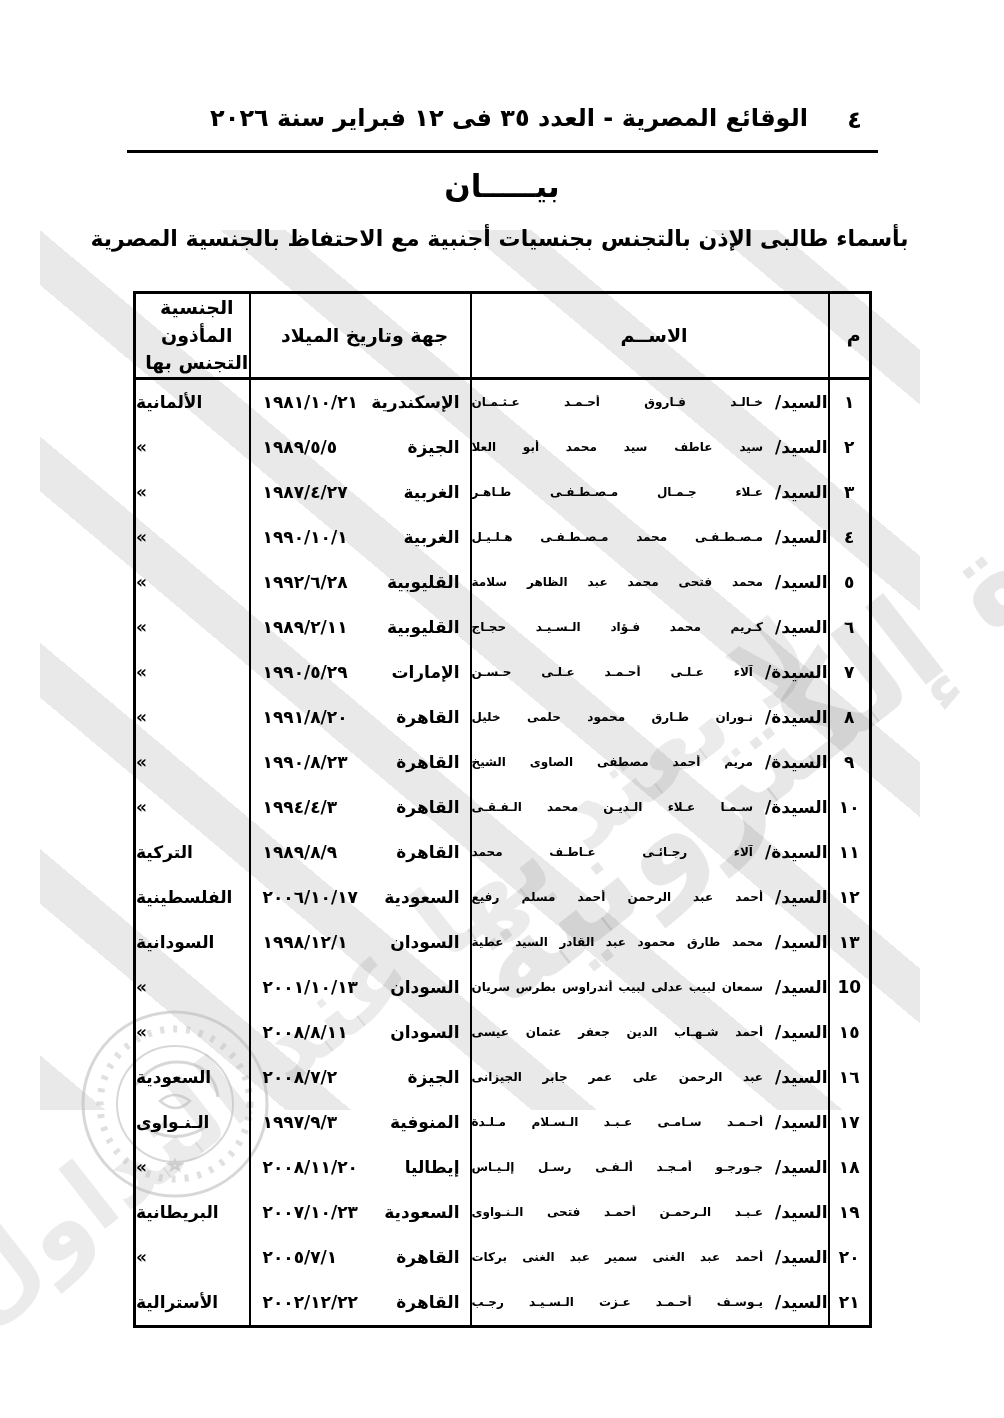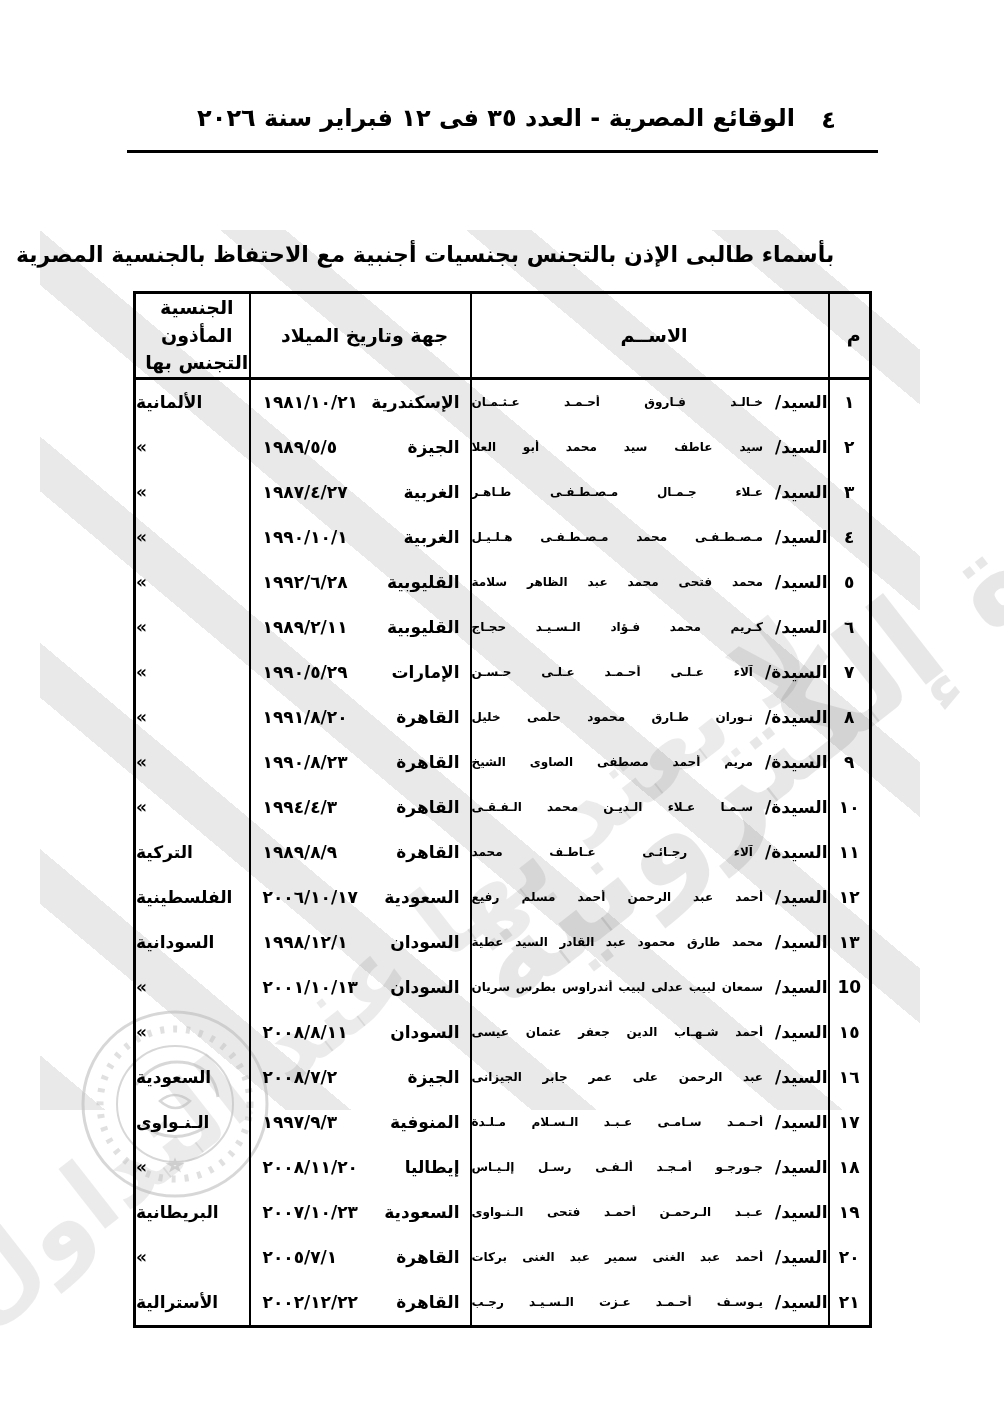--- a/index.html
+++ b/index.html
@@ -25,36 +25,36 @@
     position:absolute;white-space:nowrap;font-weight:bold;
     transform-origin:0 50%;
     color:rgba(0,0,0,0.095);
   }
   .wm-text-1{left:480px;top:900px;font-size:130px;transform:rotate(-38deg);}
   .wm-text-2{left:-40px;top:1240px;font-size:100px;transform:rotate(-38deg);color:rgba(0,0,0,0.08);}
   .wm-seal{position:absolute;left:76px;top:1005px;opacity:.55;}
   
   .content{position:absolute;inset:0;z-index:1;}
   .page-header{
-    position:absolute;top:104px;left:126px;right:138px;height:42px;
+    position:absolute;top:104px;left:126px;right:112px;height:42px;
     text-align:center;font-size:24px;font-weight:bold;
   }
   .page-number{
     position:absolute;right:30px;top:2px;font-size:24px;font-weight:bold;
   }
   .header-rule{
     position:absolute;top:150px;left:127px;width:751px;height:3px;background:#000;
   }
   .doc-title{
     position:absolute;top:168px;left:0;right:0;margin:0;
     text-align:center;font-size:31px;font-weight:bold;
   }
   .doc-subtitle{
-    position:absolute;top:226px;left:0;right:5px;margin:16px;
-    text-align:left;font-size:22px;font-weight:bold;
+    position:absolute;top:226px;left:0;right:5px;margin:0;
+    text-align:center;font-size:22px;font-weight:bold;
   }
   table.roster{
     position:absolute;top:291px;right:132px;width:736px;
     border-collapse:collapse;table-layout:fixed;
     background:transparent;
   }
   table.roster, table.roster th, table.roster td{border-color:#000;}
   table.roster{border:3px solid #000;}
   table.roster th, table.roster td{
     border-right:2.5px solid #000;border-left:2.5px solid #000;
@@ -108,20 +108,21 @@
   </div>
 
   <div class="content">
 
     <div class="page-header">
       <span>الوقائع المصرية - العدد ٣٥ فى ١٢ فبراير سنة ٢٠٢٦</span>
       <span class="page-number">٤</span>
     </div>
     <div class="header-rule"></div>
 
+    <h1 class="doc-title">بيـــــان</h1>
     <h2 class="doc-subtitle">بأسماء طالبى الإذن بالتجنس بجنسيات أجنبية مع الاحتفاظ بالجنسية المصرية</h2>
 
     <table class="roster">
       <colgroup>
         <col class="w-serial">
           <col class="w-name">
           <col class="w-birth">
           <col class="w-nat">
       </colgroup>
       <thead>

